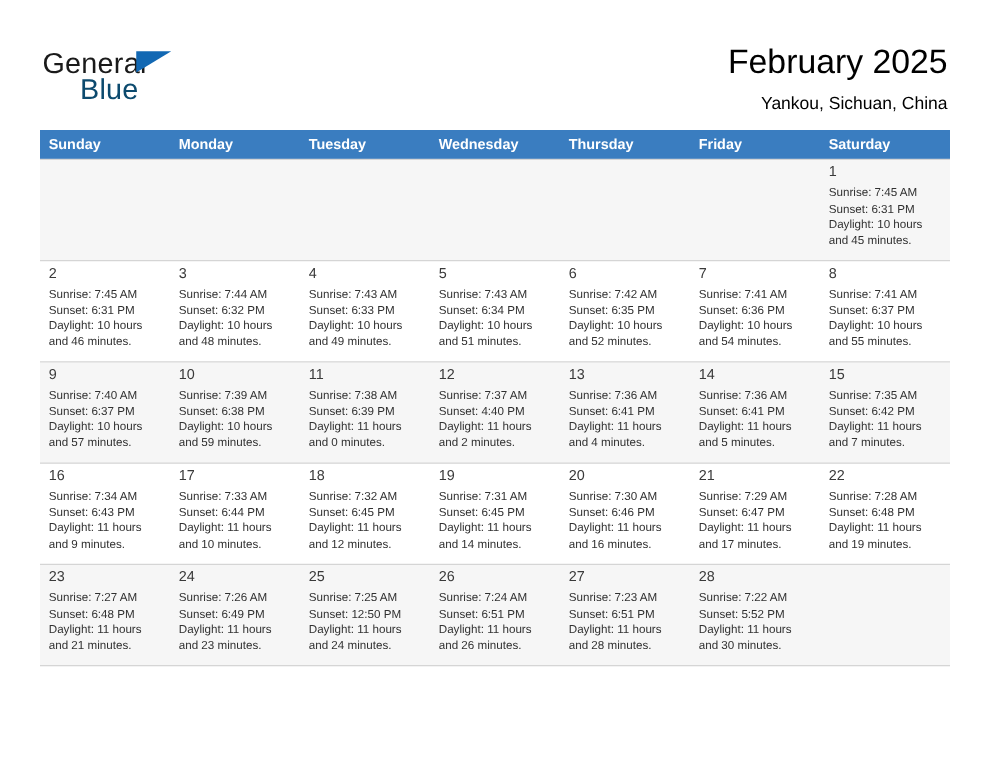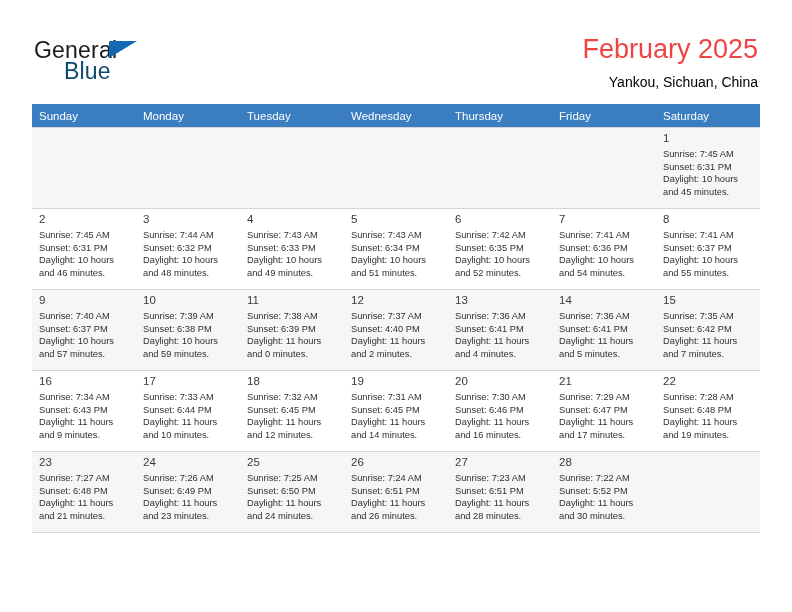--- a/index.html
+++ b/index.html
@@ -64,21 +64,21 @@
     font-family: "Liberation Sans", sans-serif;
   }
   .title-block {
     position: absolute;
     right: 34px;
     top: 32px;
     text-align: right;
   }
   .cal-title {
     font-size: 27px;
-    color: #ef4444;
+    color: #000000;
     line-height: 34px;
     white-space: nowrap;
   }
   .cal-subtitle {
     font-size: 14px;
     color: #000000;
     line-height: 20px;
     margin-top: 6px;
     white-space: nowrap;
   }
@@ -89,21 +89,21 @@
     left: 32px;
     top: 104px;
     width: 728px;
     border-collapse: collapse;
     table-layout: fixed;
   }
   .calendar th {
     background: #3a7dc0;
     color: #ffffff;
     font-size: 11.5px;
-    font-weight: normal;
+    font-weight: bold;
     text-align: left;
     padding: 5px 0 5px 7px;
     height: 13px;
     border: none;
   }
   .calendar td {
     width: 104px;
     height: 80px;
     vertical-align: top;
     padding: 0;
@@ -467,21 +467,21 @@
                 <div>Daylight: 11 hours</div>
                 <div>and 23 minutes.</div>
               </div>
             </div>
           </td>
           <td>
             <div class="cell-inner">
               <div class="daynum">25</div>
               <div class="dayinfo">
                 <div>Sunrise: 7:25 AM</div>
-                <div>Sunset: 6:50 PM</div>
+                <div>Sunset: 12:50 PM</div>
                 <div>Daylight: 11 hours</div>
                 <div>and 24 minutes.</div>
               </div>
             </div>
           </td>
           <td>
             <div class="cell-inner">
               <div class="daynum">26</div>
               <div class="dayinfo">
                 <div>Sunrise: 7:24 AM</div>

